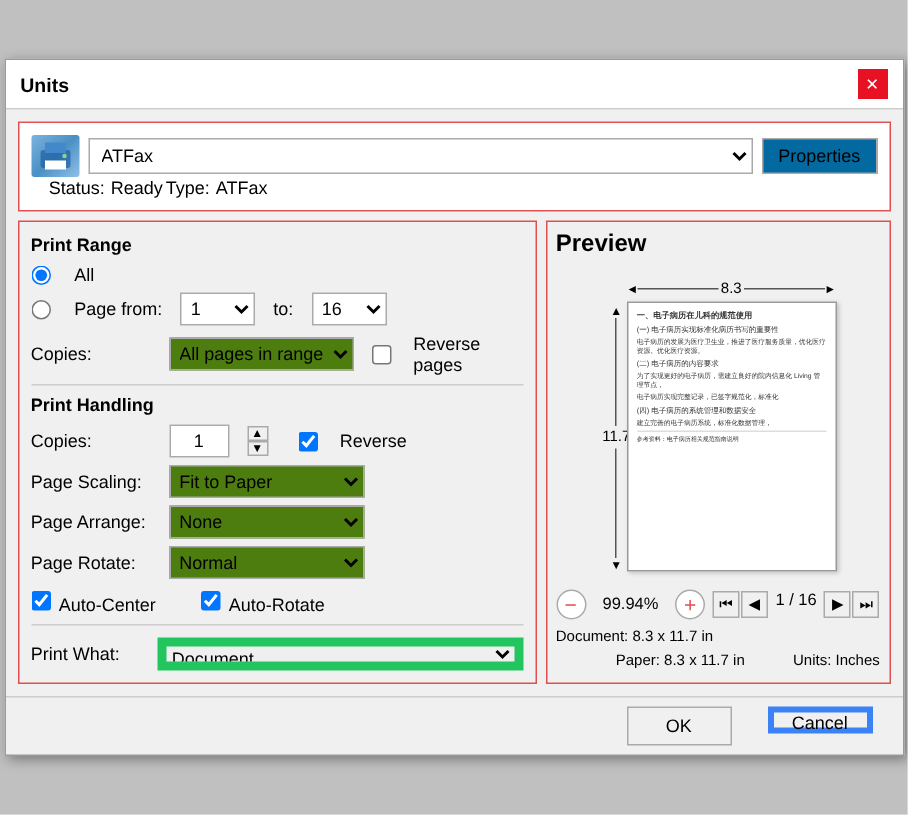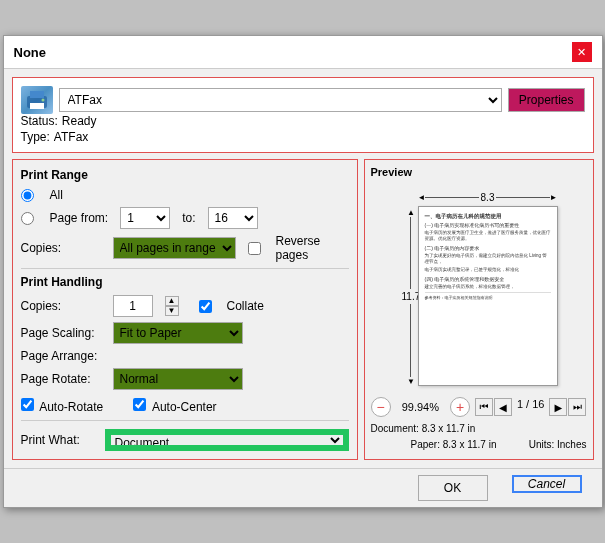--- a/index.html
+++ b/index.html
@@ -61,29 +61,30 @@
       height: 24px;
       border: 1px solid #aaa;
       background: #fff;
       padding: 2px 4px;
       font-size: 12px;
     }
     .properties-btn {
       height: 24px;
       padding: 0 10px;
       border: 1px solid #aaa;
-      background: #be185d;
+      background: #0369a1;
       cursor: pointer;
       font-size: 12px;
     }
     .printer-info {
       display: flex;
-      flex-direction: column;
+      flex-direction: row;
       gap: 2px;
       font-size: 12px;
+      margin-left: 12px;
     }
     .printer-info-row {
       display: flex;
       gap: 4px;
     }
 
     
     .main-content {
       display: flex;
       gap: 6px;
@@ -181,21 +182,21 @@
     .right-panel {
       width: 230px;
       border: 1px solid #e05050;
       padding: 6px;
       background: #f0f0f0;
       display: flex;
       flex-direction: column;
     }
 
     .preview-title {
-      font-size: 11px;
+      font-size: 16px;
       font-weight: 600;
       margin-bottom: 4px;
     }
 
     .preview-area {
       flex: 1;
       background: #f0f0f0;
       position: relative;
       display: flex;
       justify-content: center;
@@ -284,24 +285,23 @@
       height: 26px;
       background: #f0f0f0;
       border: 1px solid #aaa;
       cursor: pointer;
       font-size: 12px;
     }
     .cancel-btn {
       width: 70px;
       height: 18px;
       background: #f0f0f0;
-      border: 2px solid #3b82f6;
-      cursor: pointer;
-      font-size: 12px;
-      font-style: italic;
+      border: 4px solid #3b82f6;
+      cursor: pointer;
+      font-size: 12px;
     }
 
     .printer-bar {
       display: flex;
       align-items: center;
       gap: 6px;
     }
     .printer-icon-box {
       width: 32px;
       height: 28px;
@@ -312,21 +312,21 @@
       justify-content: center;
     }
   </style>
 </head>
 <body>
 
 <div class="dialog">
 
   <div class="title-bar">
     <div class="title-bar-left">
-      <span style="font-size:13px;font-weight:600;">None</span>
+      <span style="font-size:13px;font-weight:600;">Units</span>
     </div>
     <button class="close-btn">✕</button>
   </div>
 
   <div class="dialog-body">
 
     <div class="printer-section">
       <div class="printer-bar">
         <div class="printer-icon-box">
           <svg width="24" height="20" viewBox="0 0 24 20">
@@ -390,54 +390,57 @@
         <div class="section-title">Print Handling</div>
 
         <div class="form-row">
           <label class="form-label">Copies:</label>
           <input type="text" class="copies-input" value="1" style="">
           <div class="spin-buttons">
             <button class="spin-btn">▲</button>
             <button class="spin-btn">▼</button>
           </div>
           <input type="checkbox" checked="" style="margin-left: 8px;">
-          <label>Collate</label>
+          <label>Reverse</label>
         </div>
 
         <div class="form-row">
           <label class="form-label">Page Scaling:</label>
           <select class="select-lg">
             <option>Fit to Paper</option>
             <option>None</option>
             <option>Fit to Width</option>
           </select>
         </div>
 
         <div class="form-row">
           <label class="form-label">Page Arrange:</label>
+          <select class="select-lg">
+            <option>None</option>
+          </select>
         </div>
 
         <div class="form-row">
           <label class="form-label">Page Rotate:</label>
           <select class="select-lg">
             <option>Normal</option>
             <option>90°</option>
             <option>180°</option>
             <option>270°</option>
           </select>
         </div>
 
         <div class="auto-row">
           <label>
             <input type="checkbox" checked="" style="">
-            <span>Auto-Rotate</span>
+            <span>Auto-Center</span>
           </label>
           <label>
             <input type="checkbox" checked="" style="">
-            <span>Auto-Center</span>
+            <span>Auto-Rotate</span>
           </label>
         </div>
 
         <hr class="divider">
 
         <div class="print-what-row">
           <label class="form-label">Print What:</label>
           <select style="flex:1;height:22px;border:6px solid #22c55e;font-size:12px;">
             <option>Document</option>
           </select>

